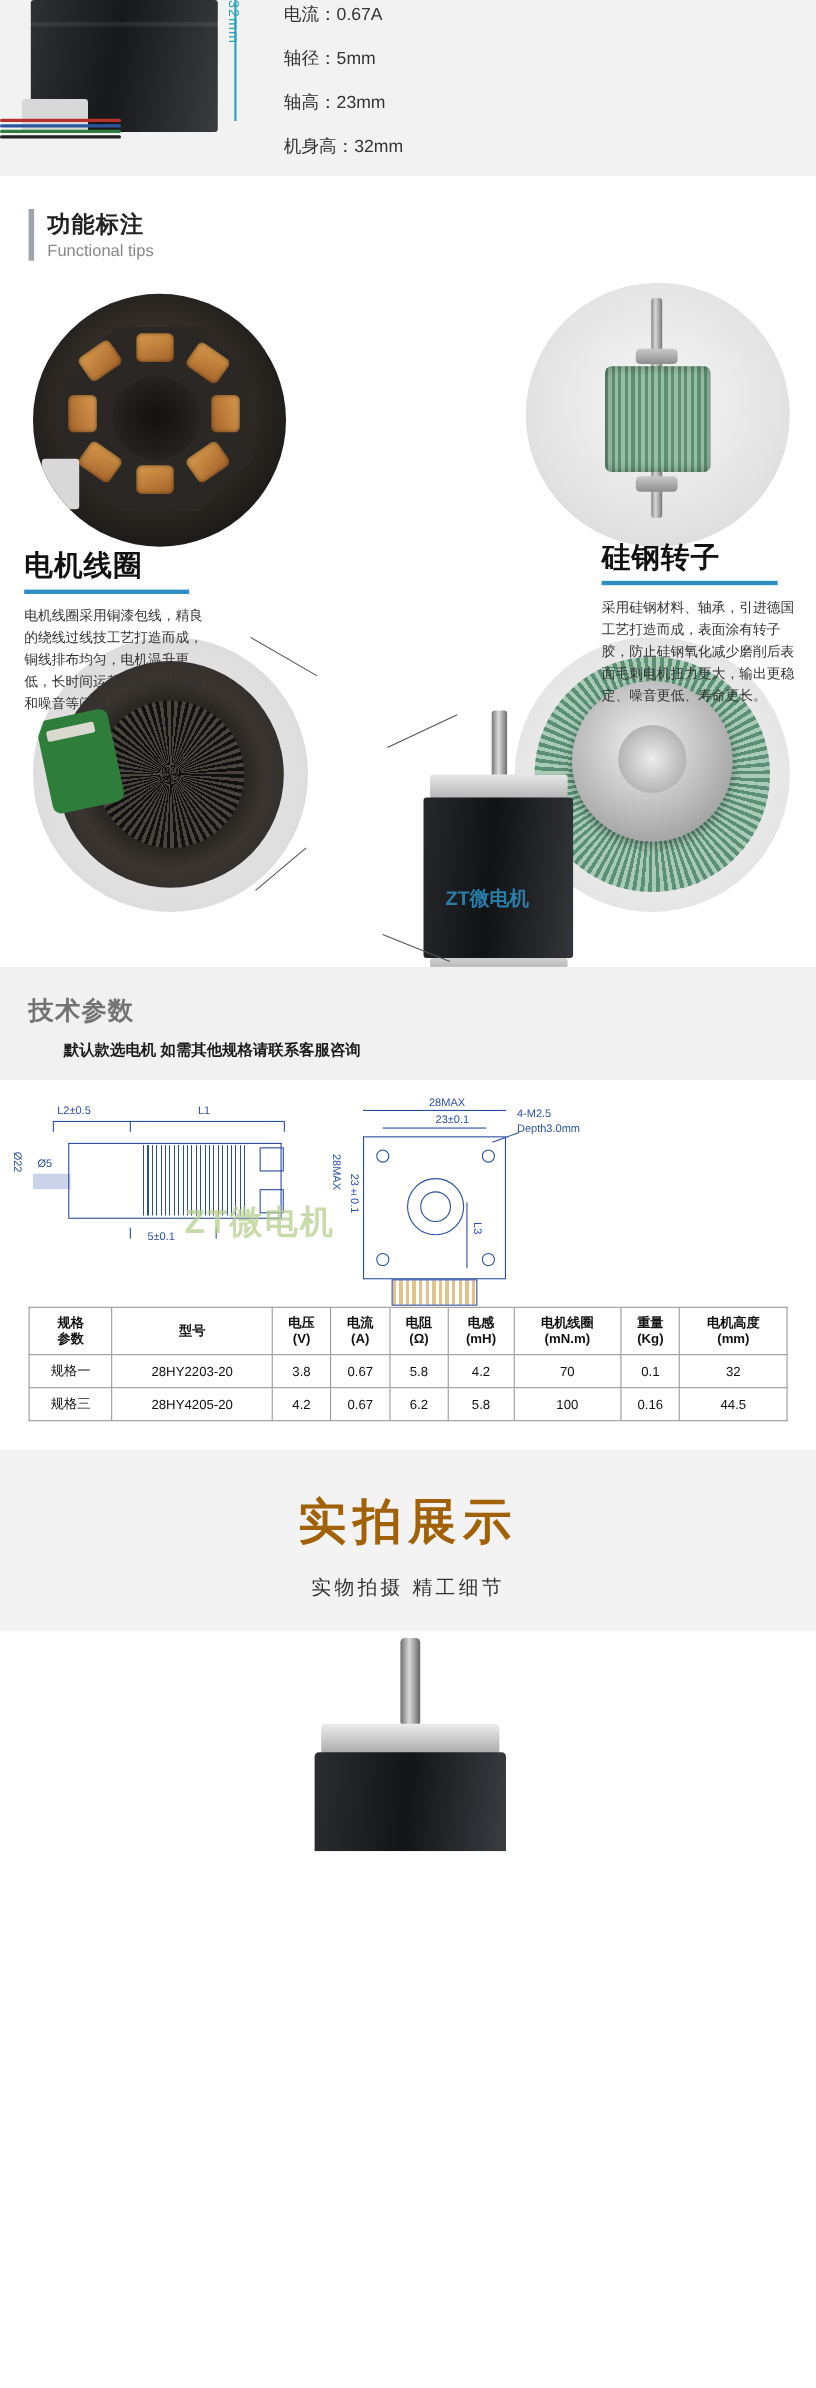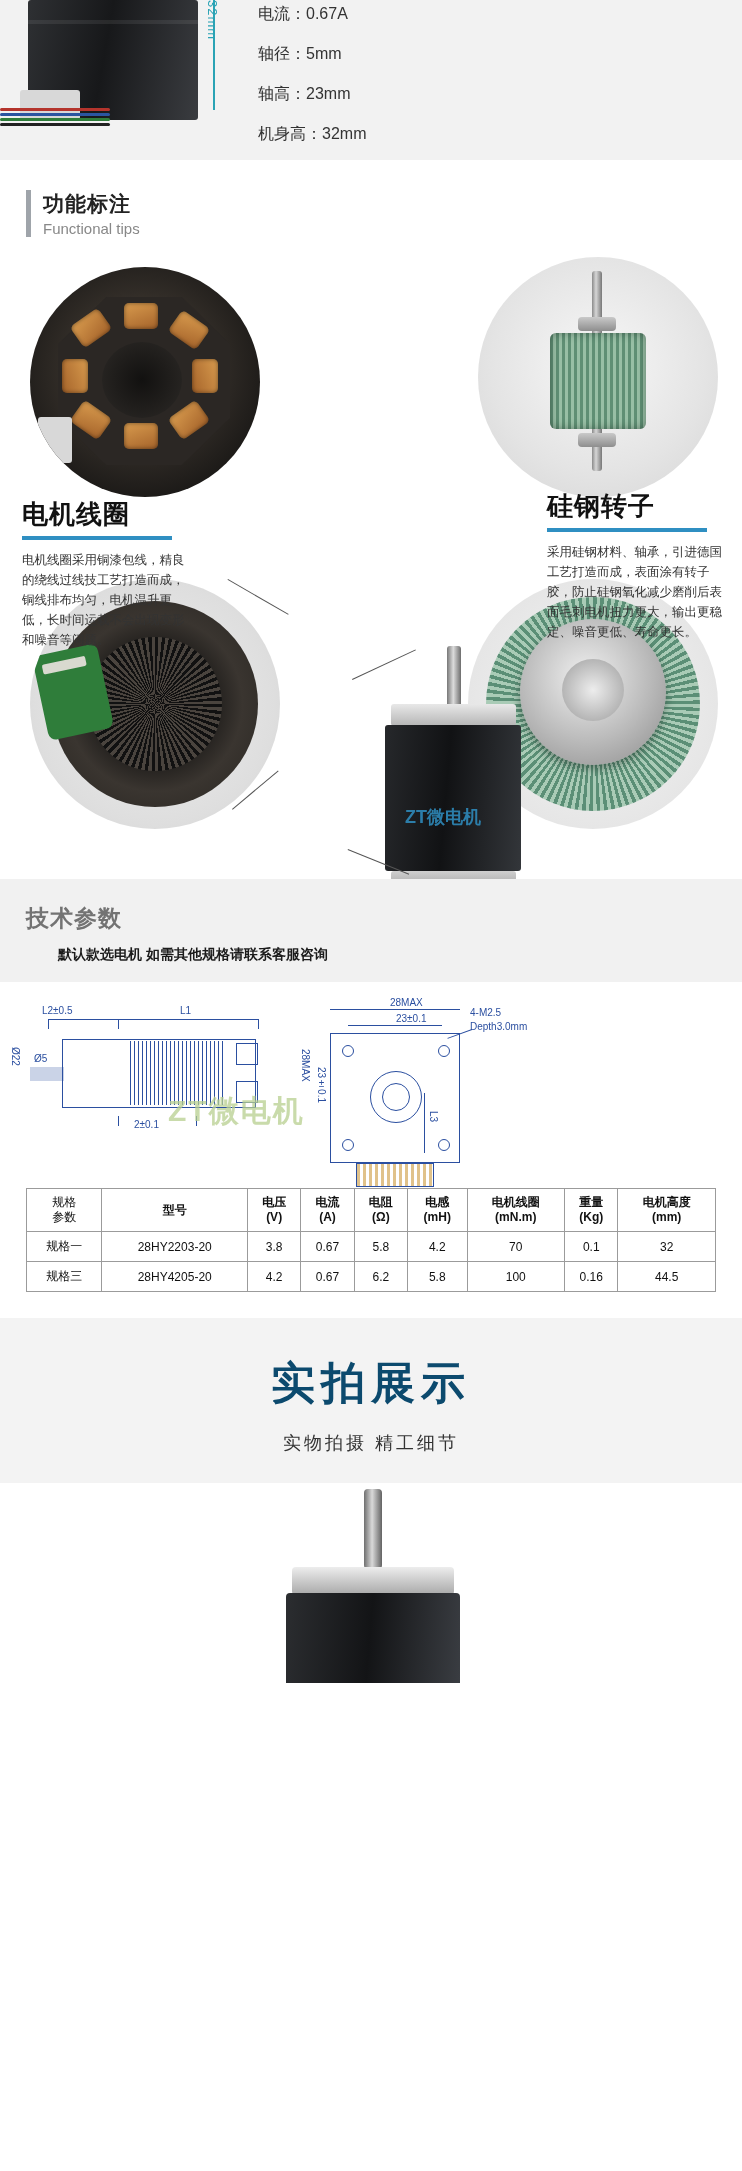--- a/index.html
+++ b/index.html
@@ -248,25 +248,25 @@
     font-size: 12px;
   }
   table.spec th, table.spec td {
     border: 1px solid #9b9b9b;
     text-align:center;
     padding: 6px 2px;
     color:#111;
   }
   table.spec th { font-weight:bold; background:#fff; line-height:15px; }
   table.spec td { background:#fff; }
-  table.spec .corner { font-weight:normal; line-height:15px; }
+  table.spec .corner { font-weight:bold; line-height:15px; }
 
   
   .shot-band { width:742px; margin-top:26px; background:#f3f3f3; padding:36px 0 28px 0; text-align:center; }
-  .shot-title { font-size:44px; font-weight:bold; letter-spacing:6px; color:#0c4a6e; }
+  .shot-title { font-size:44px; font-weight:bold; letter-spacing:6px; color:#a16207; }
   .shot-sub { margin-top:18px; font-size:18px; color:#333; letter-spacing:3px; }
 
   .shot-photo { position:relative; width:742px; height:200px; background:#ffffff; overflow:hidden; }
   .sp-shaft {
     position:absolute; left:364px; top:6px; width:18px; height:80px;
     background: linear-gradient(90deg,#6f6f6f,#d9d9d9 45%,#636363); border-radius:4px;
   }
   .sp-cap {
     position:absolute; left:292px; top:84px; width:162px; height:28px;
     background: linear-gradient(180deg,#ededed,#a8a8a8); border-radius:4px;
@@ -385,34 +385,34 @@
       <div class="params-title">技术参数</div>
       <div class="params-sub">默认款选电机  如需其他规格请联系客服咨询</div>
     </div>
 
     <div class="drawing">
 
       <div class="dw dw-line" style="left:48px; top:36px; width:210px; height:1px;"></div>
       <div class="dw dw-line" style="left:48px; top:36px; width:1px; height:10px;"></div>
       <div class="dw dw-line" style="left:118px; top:36px; width:1px; height:10px;"></div>
       <div class="dw dw-line" style="left:258px; top:36px; width:1px; height:10px;"></div>
-      <div class="dim-txt" style="left:42px; top:22px;">L2±0.5</div>
+      <div class="dim-txt" style="left:52px; top:22px;">L2±0.5</div>
       <div class="dim-txt" style="left:180px; top:22px;">L1</div>
 
       <div class="dw dw-line" style="left:62px; top:56px; width:1px; height:68px;"></div>
       <div class="dw dw-line" style="left:255px; top:56px; width:1px; height:68px;"></div>
       <div class="dw dw-line" style="left:62px; top:56px; width:194px; height:1px;"></div>
       <div class="dw dw-line" style="left:62px; top:124px; width:194px; height:1px;"></div>
       <div class="dw" style="left:130px; top:58px; width:94px; height:64px; background:repeating-linear-gradient(90deg,#2b4fa0 0 1px, transparent 1px 4px);"></div>
       <div class="dw dw-line" style="left:30px; top:84px; width:34px; height:14px; background:#2b4fa0; opacity:.25;"></div>
       <div class="dw dw-line" style="left:236px; top:60px; width:22px; height:22px; background:transparent; border:1px solid #2b4fa0;"></div>
       <div class="dw dw-line" style="left:236px; top:98px; width:22px; height:22px; background:transparent; border:1px solid #2b4fa0;"></div>
       <div class="dim-txt v" style="left:10px; top:64px;">Ø22</div>
       <div class="dim-txt" style="left:34px; top:70px;">Ø5</div>
-      <div class="dim-txt" style="left:134px; top:136px;">2±0.1</div>
+      <div class="dim-txt" style="left:134px; top:136px;">5±0.1</div>
       <div class="dw dw-line" style="left:118px; top:133px; width:1px; height:10px;"></div>
       <div class="dw dw-line" style="left:196px; top:133px; width:1px; height:10px;"></div>
 
       <div class="dim-txt" style="left:390px; top:14px;">28MAX</div>
       <div class="dim-txt" style="left:396px; top:30px;">23±0.1</div>
       <div class="dw dw-line" style="left:330px; top:26px; width:130px; height:1px;"></div>
       <div class="dw dw-line" style="left:348px; top:42px; width:94px; height:1px;"></div>
 
       <div class="dw" style="left:330px; top:50px; width:130px; height:130px; border:1px solid #2b4fa0;"></div>
       <div class="dw" style="left:382px; top:100px; width:28px; height:28px; border-radius:50%; border:1px solid #2b4fa0;"></div>

